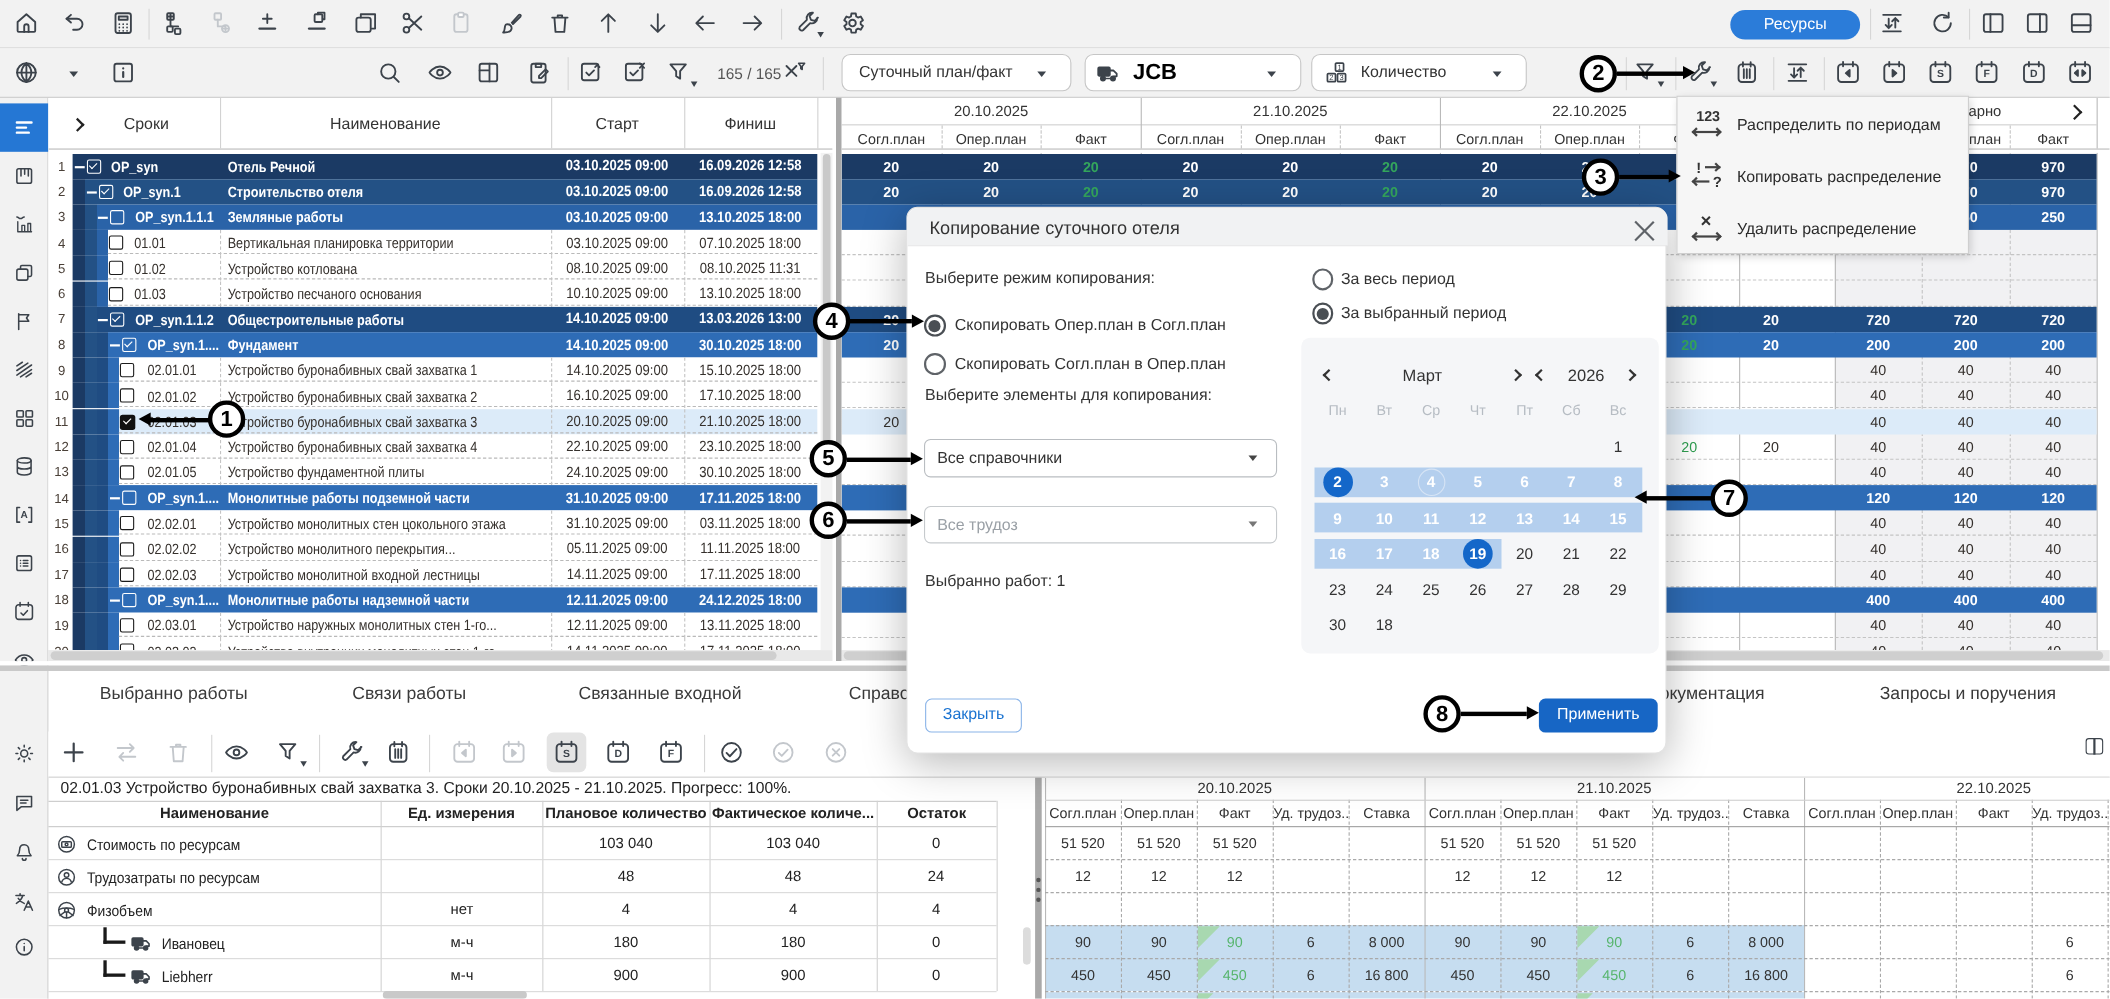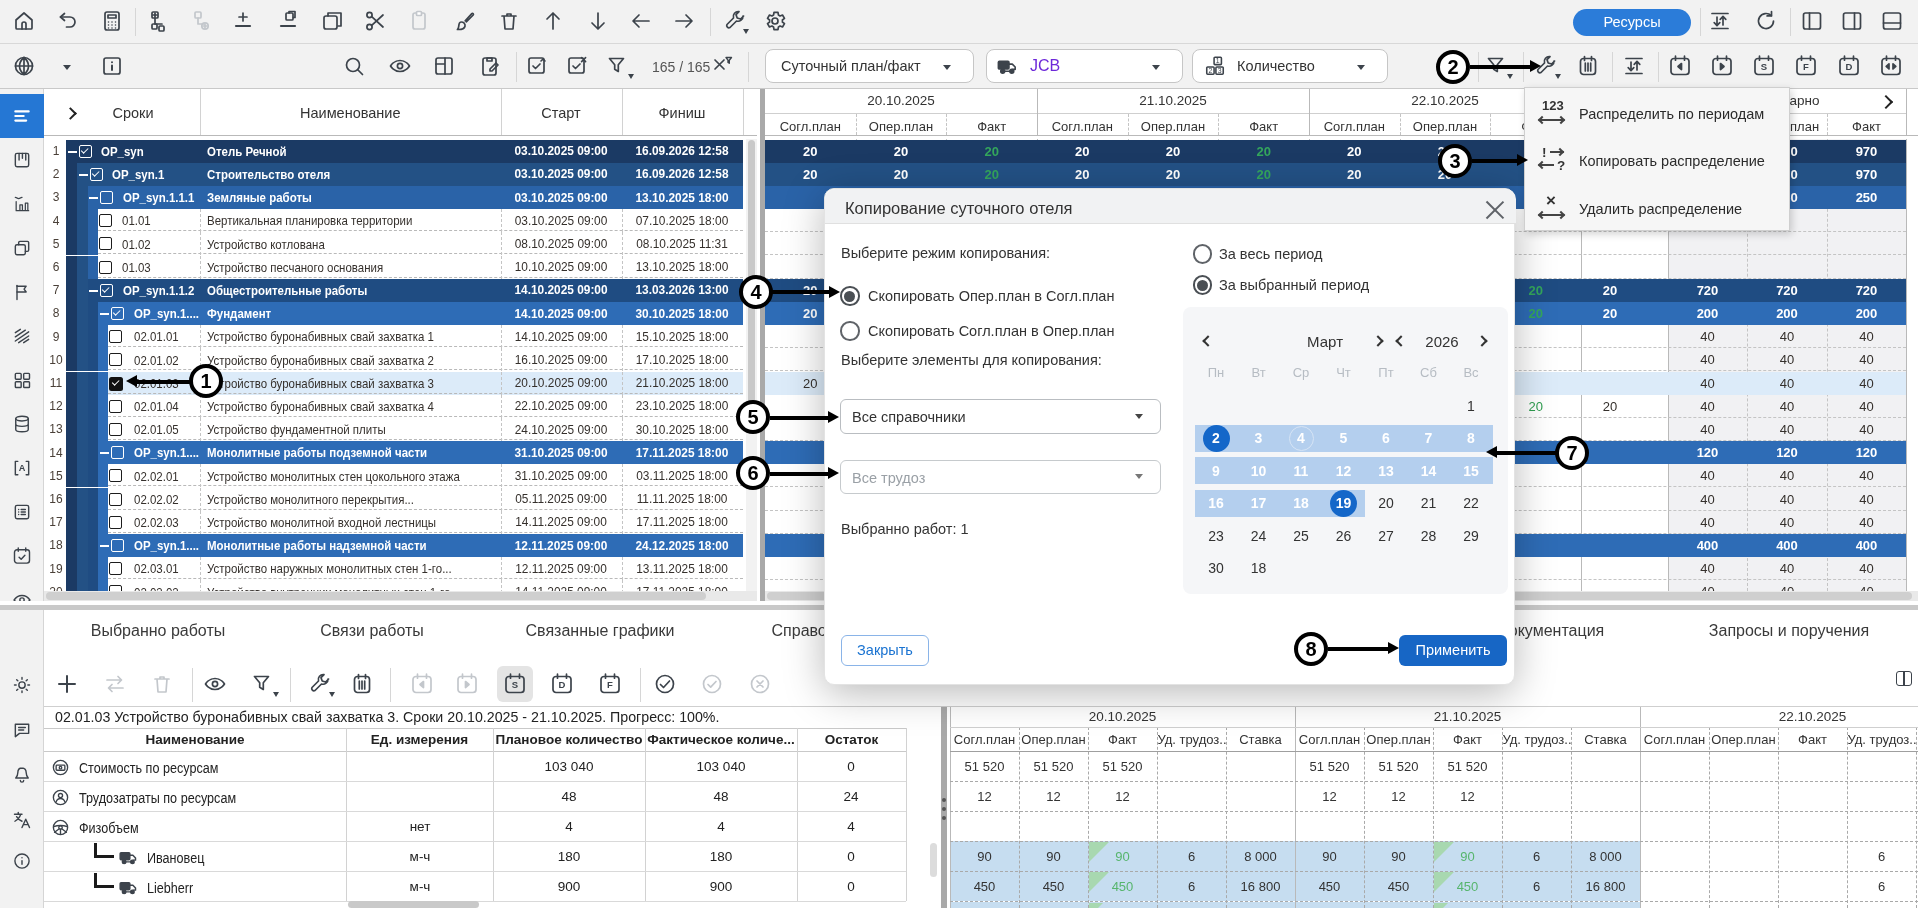--- a/index.html
+++ b/index.html
@@ -159,21 +159,21 @@
 <div class="abs" style="top:57.0px;font-size:14.5px;color:#333;font-weight:400;line-height:18.5px;left:781.0px;white-space:nowrap;">Суточный план/факт</div>
 <div class="abs" style="left:942.5px;top:65.3px;border-left:4.5px solid transparent;border-right:4.5px solid transparent;border-top:5.5px solid #3c434b"></div>
 <div class="abs" style="left:986px;top:49px;width:197px;height:34px;background:#fff;border:1px solid #c6c6c6;border-radius:8px"></div>
 <div class="abs" style="left:995.5px;top:54.5px;width:23px;height:23px"><svg width="23" height="23" viewBox="0 0 24 24" fill="none" stroke="#3c434b" stroke-width="1.7" stroke-linecap="round" stroke-linejoin="round">
       <rect x="2.5" y="6.5" width="11" height="8" rx="1" fill="#3c434b"></rect>
       <path d="M13.5 9.5h3.5l3 3v2.5h-2.5"></path>
       <circle cx="7" cy="17" r="2" fill="#3c434b"></circle>
       <circle cx="16.5" cy="17" r="2" fill="#3c434b"></circle>
       <path d="M9.2 17h5" stroke-width="1.5"></path>
     </svg></div>
-<div class="abs" style="top:57.0px;font-size:16px;color:#6d28d9;font-weight:400;line-height:18.5px;left:1030.0px;white-space:nowrap;">JCB</div>
+<div class="abs" style="top:57.0px;font-size:20px;color:#000000;font-weight:700;line-height:18.5px;left:1030.0px;white-space:nowrap;">JCB</div>
 <div class="abs" style="left:1151.5px;top:65.3px;border-left:4.5px solid transparent;border-right:4.5px solid transparent;border-top:5.5px solid #3c434b"></div>
 <div class="abs" style="left:1192px;top:49px;width:196px;height:34px;background:#fff;border:1px solid #c6c6c6;border-radius:8px"></div>
 <div class="abs" style="left:1204.0px;top:55.0px;width:22px;height:22px"><svg width="22" height="22" viewBox="0 0 24 24" fill="none" stroke="#3c434b" stroke-width="1.7" stroke-linecap="round" stroke-linejoin="round">
       <rect x="11" y="2.5" width="8" height="8" rx="1"></rect>
       <text x="15" y="9" font-size="7.5" fill="#3c434b" stroke="none" text-anchor="middle" font-family="Liberation Sans">1</text>
       <rect x="3" y="13" width="8" height="8" rx="1"></rect>
       <rect x="13" y="13" width="8" height="8" rx="1"></rect>
       <text x="7" y="19.8" font-size="7.5" fill="#3c434b" stroke="none" text-anchor="middle" font-family="Liberation Sans">2</text>
       <text x="17" y="19.8" font-size="7.5" fill="#3c434b" stroke="none" text-anchor="middle" font-family="Liberation Sans">3</text>
     </svg></div>
@@ -749,21 +749,21 @@
 <div class="abs" style="left:12.0px;top:810.0px;width:20px;height:20px"><svg width="20" height="20" viewBox="0 0 24 24" fill="none" stroke="#3c434b" stroke-width="1.7" stroke-linecap="round" stroke-linejoin="round">
       <path d="M3 5h9M7.5 3v2M10.5 5c-1 3.5-3.5 6.5-7 8.5M5.5 8c1.5 2.5 4 4.5 6.5 5.5"></path>
       <path d="m12 21 4.5-10L21 21M13.5 17.5h6"></path>
     </svg></div>
 <div class="abs" style="left:12.0px;top:851.0px;width:20px;height:20px"><svg width="20" height="20" viewBox="0 0 24 24" fill="none" stroke="#3c434b" stroke-width="1.7" stroke-linecap="round" stroke-linejoin="round">
       <circle cx="12" cy="12" r="8.5"></circle>
       <path d="M12 8h.01M12 11.5V16"></path>
     </svg></div>
 <div class="abs" style="left:18.0px;top:621.0px;width:280.0px;text-align:center;font-size:16.0px;color:#3a3a3a;font-weight:400;line-height:20.0px;white-space:nowrap;overflow:hidden">Выбранно работы</div>
 <div class="abs" style="left:232.0px;top:621.0px;width:280.0px;text-align:center;font-size:16.0px;color:#3a3a3a;font-weight:400;line-height:20.0px;white-space:nowrap;overflow:hidden">Связи работы</div>
-<div class="abs" style="left:460.0px;top:621.0px;width:280.0px;text-align:center;font-size:16.0px;color:#3a3a3a;font-weight:400;line-height:20.0px;white-space:nowrap;overflow:hidden">Связанные графики</div>
+<div class="abs" style="left:460.0px;top:621.0px;width:280.0px;text-align:center;font-size:16.0px;color:#3a3a3a;font-weight:400;line-height:20.0px;white-space:nowrap;overflow:hidden">Связанные входной</div>
 <div class="abs" style="left:680.0px;top:621.0px;width:280.0px;text-align:center;font-size:16.0px;color:#3a3a3a;font-weight:400;line-height:20.0px;white-space:nowrap;overflow:hidden">Справочники</div>
 <div class="abs" style="left:1411.0px;top:621.0px;width:280.0px;text-align:center;font-size:16.0px;color:#3a3a3a;font-weight:400;line-height:20.0px;white-space:nowrap;overflow:hidden">Документация</div>
 <div class="abs" style="left:1649.0px;top:621.0px;width:280.0px;text-align:center;font-size:16.0px;color:#3a3a3a;font-weight:400;line-height:20.0px;white-space:nowrap;overflow:hidden">Запросы и поручения</div>
 <div class="abs" style="left:44px;top:665px;width:1874px;height:42px;border-bottom:1px solid #cfcfcf;background:#fff"></div>
 <div class="abs" style="left:55.0px;top:672.0px;width:24px;height:24px"><svg width="24" height="24" viewBox="0 0 24 24" fill="none" stroke="#3c434b" stroke-width="1.7" stroke-linecap="round" stroke-linejoin="round">
       <path d="M12 4v16M4 12h16" stroke-width="2"></path>
     </svg></div>
 <div class="abs" style="left:103.0px;top:672.0px;width:24px;height:24px"><svg width="24" height="24" viewBox="0 0 24 24" fill="none" stroke="#c3c7cc" stroke-width="1.7" stroke-linecap="round" stroke-linejoin="round">
       <path d="M4 8h14M15 4.5 18.5 8 15 11.5M20 16H6M9 12.5 5.5 16 9 19.5"></path>
     </svg></div>
@@ -1014,21 +1014,21 @@
 <div class="abs" style="top:279.7px;font-size:14.5px;color:#9aa0a6;font-weight:400;line-height:18.5px;left:27.0px;white-space:nowrap;">Все трудоз</div>
 <div class="abs" style="left:309.5px;top:285.3px;border-left:4.5px solid transparent;border-right:4.5px solid transparent;border-top:5.5px solid #777"></div>
 <div class="abs" style="top:330.7px;font-size:14.5px;color:#333;font-weight:400;line-height:18.5px;left:16.0px;white-space:nowrap;">Выбранно работ: 1</div>
 <div class="abs" style="left:367.8px;top:55.3px;width:19.5px;height:19.5px;border:2.2px solid #5f6368;border-radius:50%"></div>
 <div class="abs" style="top:55.7px;font-size:14.5px;color:#333;font-weight:400;line-height:18.5px;left:394.0px;white-space:nowrap;">За весь период</div>
 <div class="abs" style="left:367.8px;top:86.3px;width:19.5px;height:19.5px;border:2.2px solid #4a4f54;border-radius:50%"></div>
     <div class="abs" style="left:372.0px;top:90.5px;width:11px;height:11px;background:#4a4f54;border-radius:50%"></div>
 <div class="abs" style="top:86.7px;font-size:14.5px;color:#333;font-weight:400;line-height:18.5px;left:394.0px;white-space:nowrap;">За выбранный период</div>
 <div class="abs" style="left:358px;top:118px;width:325px;height:287px;background:#f5f6f8;border-radius:8px"></div>
 <div class="abs" style="left:379px;top:148px;width:8px;height:8px;border-top:2px solid #333;border-left:2px solid #333;transform:rotate(-45deg)"></div>
-<div class="abs" style="left:418.0px;top:142.5px;width:100.0px;text-align:right;font-size:15.0px;color:#333;font-weight:400;line-height:19.0px;white-space:nowrap;overflow:hidden">Март</div>
+<div class="abs" style="left:418.0px;top:142.5px;width:100.0px;text-align:center;font-size:15.0px;color:#333;font-weight:400;line-height:19.0px;white-space:nowrap;overflow:hidden">Март</div>
 <div class="abs" style="left:549px;top:148px;width:8px;height:8px;border-top:2px solid #333;border-left:2px solid #333;transform:rotate(135deg)"></div>
 <div class="abs" style="left:572px;top:148px;width:8px;height:8px;border-top:2px solid #333;border-left:2px solid #333;transform:rotate(-45deg)"></div>
 <div class="abs" style="left:577.0px;top:142.5px;width:80.0px;text-align:center;font-size:15.0px;color:#333;font-weight:400;line-height:19.0px;white-space:nowrap;overflow:hidden">2026</div>
 <div class="abs" style="left:653px;top:148px;width:8px;height:8px;border-top:2px solid #333;border-left:2px solid #333;transform:rotate(135deg)"></div>
 <div class="abs" style="left:371.0px;top:174.5px;width:40.0px;text-align:center;font-size:13.0px;color:#b6bcc3;font-weight:400;line-height:17.0px;white-space:nowrap;overflow:hidden">Пн</div>
 <div class="abs" style="left:413.5px;top:174.5px;width:40.0px;text-align:center;font-size:13.0px;color:#b6bcc3;font-weight:400;line-height:17.0px;white-space:nowrap;overflow:hidden">Вт</div>
 <div class="abs" style="left:456.0px;top:174.5px;width:40.0px;text-align:center;font-size:13.0px;color:#b6bcc3;font-weight:400;line-height:17.0px;white-space:nowrap;overflow:hidden">Ср</div>
 <div class="abs" style="left:498.5px;top:174.5px;width:40.0px;text-align:center;font-size:13.0px;color:#b6bcc3;font-weight:400;line-height:17.0px;white-space:nowrap;overflow:hidden">Чт</div>
 <div class="abs" style="left:541.0px;top:174.5px;width:40.0px;text-align:center;font-size:13.0px;color:#b6bcc3;font-weight:400;line-height:17.0px;white-space:nowrap;overflow:hidden">Пт</div>
 <div class="abs" style="left:583.5px;top:174.5px;width:40.0px;text-align:center;font-size:13.0px;color:#b6bcc3;font-weight:400;line-height:17.0px;white-space:nowrap;overflow:hidden">Сб</div>

